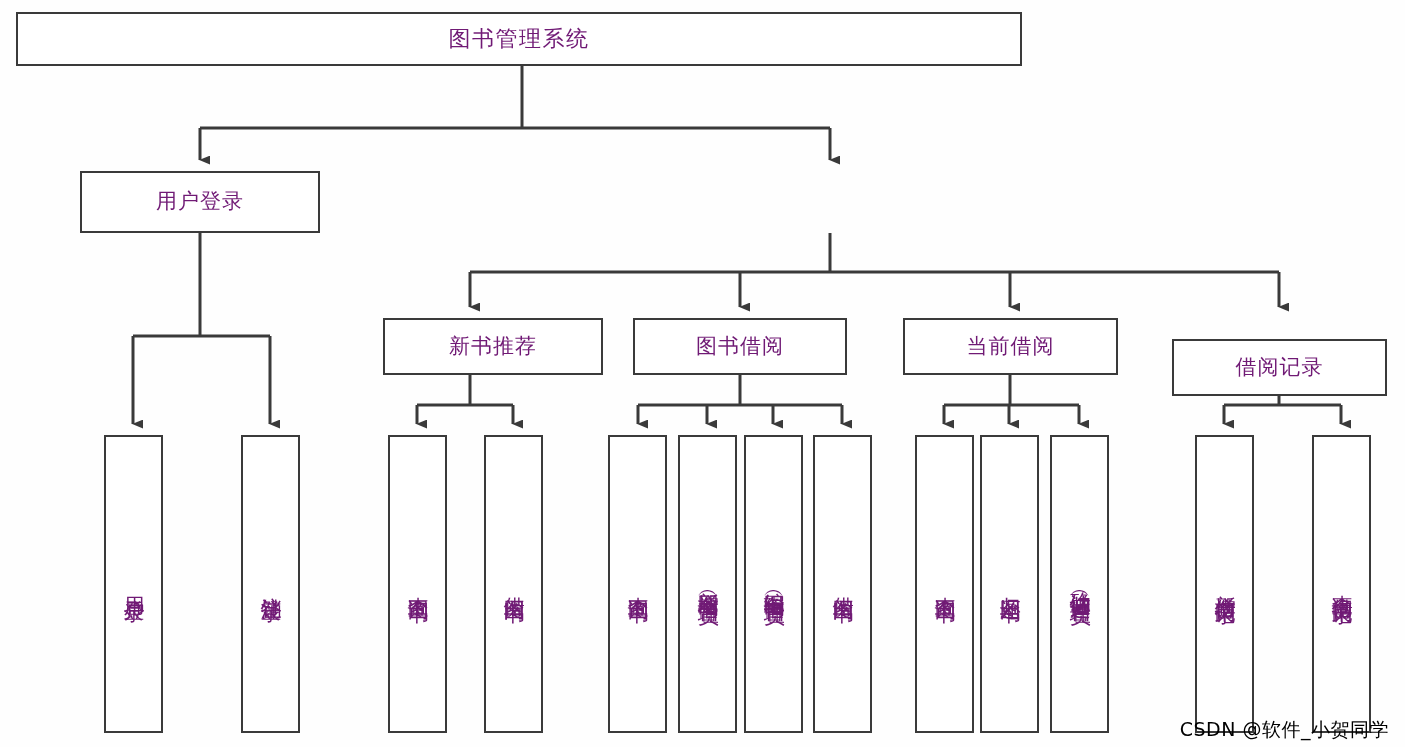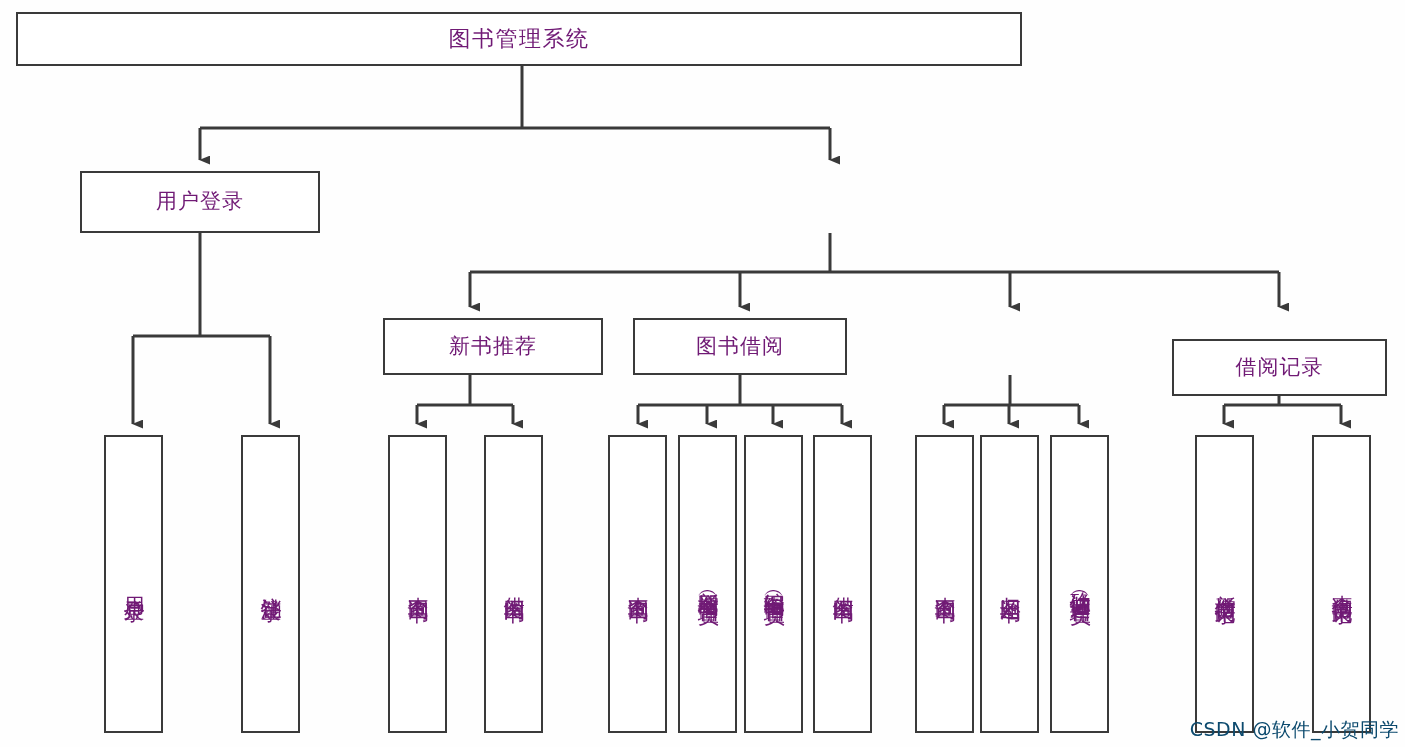--- a/index.html
+++ b/index.html
@@ -4,21 +4,21 @@
 <style>
   html,body{margin:0;padding:0;background:#ffffff;}
   body{font-family:"DejaVu Sans","Liberation Sans",sans-serif;}
   #stage{position:relative;width:1405px;height:747px;background:#fefefe;overflow:hidden;}
   #stage svg.wires{position:absolute;left:0;top:0;width:1405px;height:747px;pointer-events:none;}
   .node{position:absolute;box-sizing:border-box;background:#ffffff;border:2.5px solid #3a3a3a;
         display:flex;align-items:center;justify-content:center;text-align:center;color:#701a75;}
   .node.h{font-size:21px;line-height:1.2;letter-spacing:1px;}
   .node.v{writing-mode:vertical-rl;text-orientation:upright;font-size:21px;line-height:1.32;letter-spacing:2px;}
   .node.root{font-size:22px;letter-spacing:1.5px;}
-  .watermark{position:absolute;right:6px;bottom:4px;font-size:19px;color:#0c4a6e;
+  .watermark{position:absolute;right:16px;bottom:4px;font-size:19px;color:#000000;
              letter-spacing:.5px;white-space:nowrap;}
 </style>
 </head>
 <body>
 
 <div id="stage">
 
   <svg class="wires" viewBox="0 0 1405 747" xmlns="http://www.w3.org/2000/svg">
     <defs>
       <marker id="arw" markerWidth="9" markerHeight="11" refX="4.5" refY="10.2" orient="auto" markerUnits="userSpaceOnUse">
@@ -76,20 +76,23 @@
   <div class="node h" style="left:80px;top:171px;width:240px;height:62px;">
     <span>用户登录</span>
   </div>
 
   <div class="node h" style="left:344px;top:318px;width:220px;height:57px;margin-left:39px;">
     <span>新书推荐</span>
   </div>
   <div class="node h" style="left:633px;top:318px;width:214px;height:57px;text-align:right;">
     <span>图书借阅</span>
   </div>
+  <div class="node h" style="left:903px;top:318px;width:215px;height:57px;">
+    <span>当前借阅</span>
+  </div>
   <div class="node h" style="left:1172px;top:318px;width:215px;height:57px;margin-top:21px;">
     <span>借阅记录</span>
   </div>
 
   <div class="node v" style="left:104px;top:435px;width:59px;height:298px;">
     <span>用户登录</span>
   </div>
   <div class="node v" style="left:241px;top:435px;width:59px;height:298px;">
     <span>注销登录</span>
   </div>

